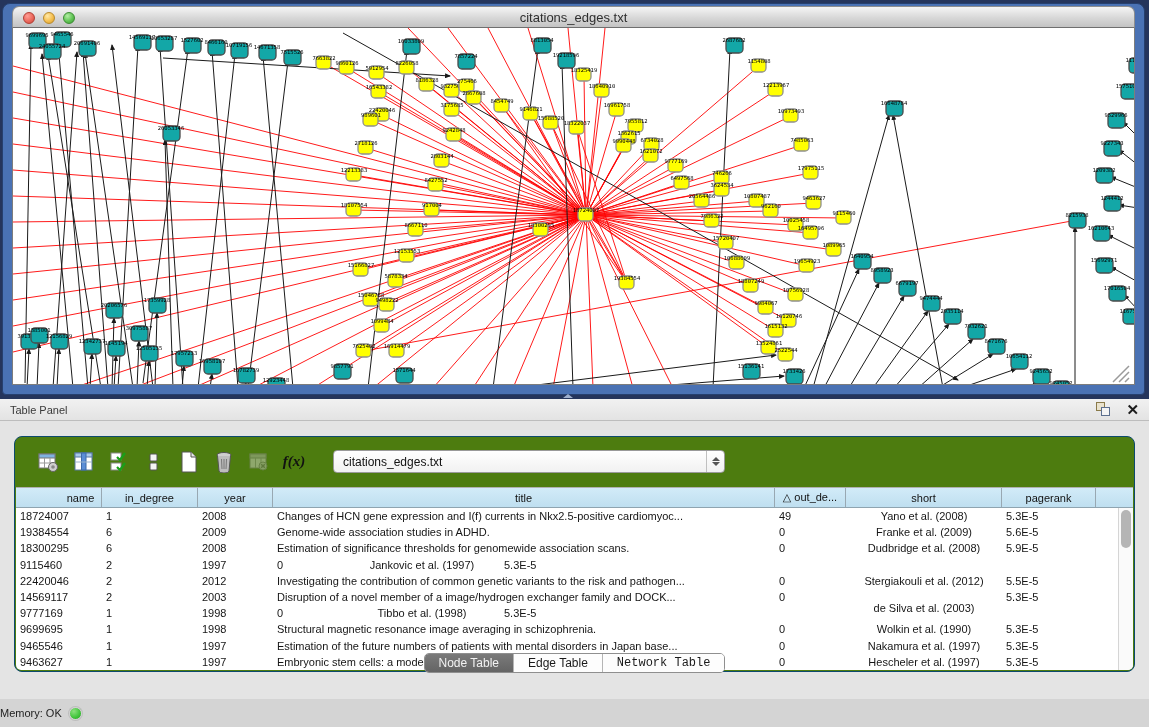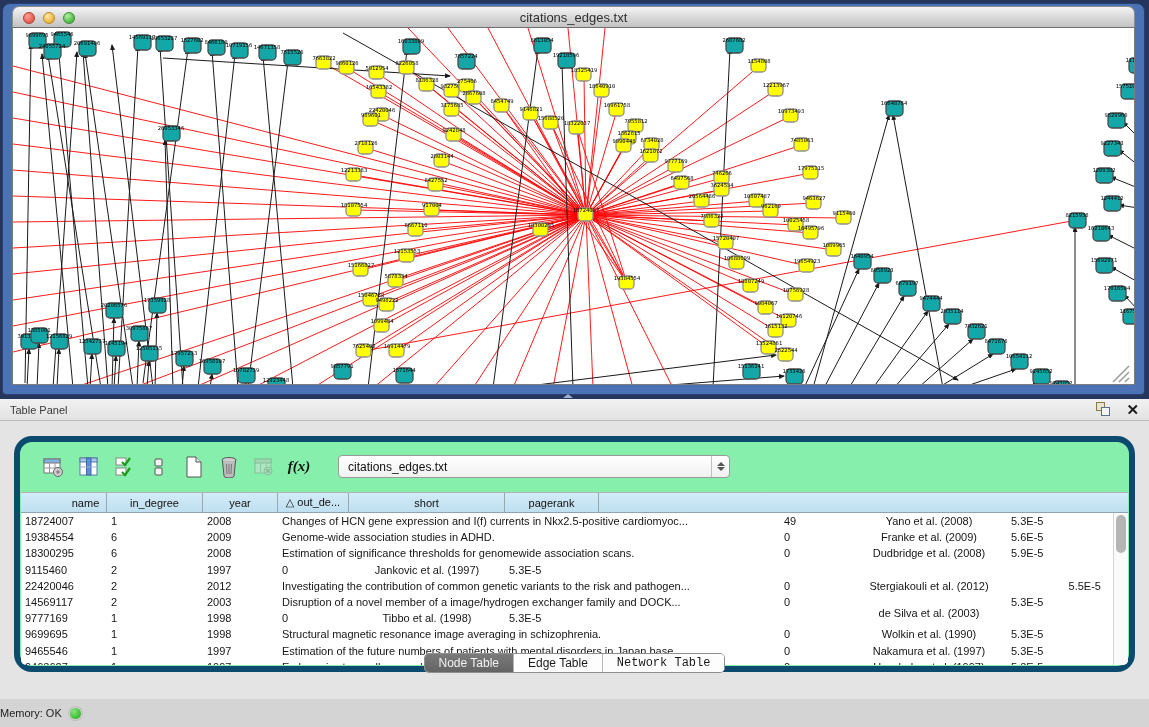--- a/index.html
+++ b/index.html
@@ -30,21 +30,21 @@
   .tp-header { height:22px; background:linear-gradient(#f1f1f1,#e3e3e3); border-bottom:1px solid #bdbdbd;
     display:flex; align-items:center; padding:0 10px; }
   .tp-title { font-size:11px; color:#3a3a3a; }
   .tp-header .spacer { flex:1; }
   .float-btn { width:16px; height:15px; position:relative; margin-right:14px; cursor:default; }
   .float-btn .sq1 { position:absolute; left:0; top:0; width:9px; height:9px; border:1px solid #8a7a4a; background:#e9e2cd; }
   .float-btn .sq2 { position:absolute; left:5px; top:5px; width:9px; height:9px; border:1px solid #5c6f8e; background:#f4f4f4; }
   .close-btn { font-size:15px; font-weight:bold; color:#1c1c1c; line-height:15px; cursor:default; }
 
   .inner-panel { position:absolute; left:14px; top:37px; width:1121px; height:236px;
-    background:#86efac; border:6px solid #0c4a6e; border-radius:18px; }
+    background:#4d7c0f; border:1px solid #0c4a6e; border-radius:8px; }
   .toolbar { height:49px; display:flex; align-items:center; padding-left:22px; }
   .tb-btn { width:24px; height:24px; margin-right:11px; display:flex; align-items:center; justify-content:center; }
   .fx { font-family:"Liberation Serif", serif; font-style:italic; font-weight:bold; font-size:15px; color:#111; }
   .combo { width:392px; height:23px; margin-left:16px; background:linear-gradient(#ffffff,#f1f1f1);
     border:1px solid #9a9a9a; border-radius:4px; display:flex; align-items:center; position:relative; }
   .combo-text { font-size:12px; color:#111; padding-left:9px; flex:1; }
   .combo-stepper { width:18px; height:100%; border-left:1px solid #c0c0c0; display:flex; flex-direction:column;
     align-items:center; justify-content:center; gap:1px; }
   .combo-stepper .up { width:0; height:0; border-left:4px solid transparent; border-right:4px solid transparent; border-bottom:4px solid #555; }
   .combo-stepper .down { width:0; height:0; border-left:4px solid transparent; border-right:4px solid transparent; border-top:4px solid #555; }
@@ -863,20 +863,21 @@
             <span class="down"></span>
           </span>
       </div>
     </div>
 
     <div class="table-wrap">
       <div class="thead" id="thead">
           <div class="th" style="width: 86px; padding-left: 44px;">name</div>
           <div class="th" style="width: 96px;">in_degree</div>
           <div class="th" style="width: 75px;">year</div>
+          <div class="th" style="width: 502px;">title</div>
           <div class="th" style="width: 71px;">△ out_de...</div>
           <div class="th" style="width: 156px; text-align: right;">short</div>
           <div class="th" style="width: 94px;">pagerank</div>
         </div>
       <div id="tbody">
           <div class="trow">
             <div class="td" style="width: 86px;">18724007</div>
             <div class="td" style="width: 96px;">1</div>
             <div class="td" style="width: 75px;">2008</div>
             <div class="td" style="width: 502px;">Changes of HCN gene expression and I(f) currents in Nkx2.5-positive cardiomyoc...</div>
@@ -910,21 +911,21 @@
             <div class="td center" style="width: 156px;">Jankovic et al. (1997)</div>
             <div class="td" style="width: 94px;">5.3E-5</div>
           </div>
           <div class="trow">
             <div class="td" style="width: 86px;">22420046</div>
             <div class="td" style="width: 96px;">2</div>
             <div class="td" style="width: 75px;">2012</div>
             <div class="td" style="width: 502px;">Investigating the contribution of common genetic variants to the risk and pathogen...</div>
             <div class="td" style="width: 71px;">0</div>
             <div class="td center" style="width: 156px;">Stergiakouli et al. (2012)</div>
-            <div class="td" style="width: 94px; text-align: right;">5.5E-5</div>
+            <div class="td" style="width: 94px;">5.5E-5</div>
           </div>
           <div class="trow">
             <div class="td" style="width: 86px;">14569117</div>
             <div class="td" style="width: 96px;">2</div>
             <div class="td" style="width: 75px;">2003</div>
             <div class="td" style="width: 502px;">Disruption of a novel member of a image/hydrogen exchanger family and DOCK...</div>
             <div class="td" style="width: 71px;">0</div>
             <div class="td center" style="width: 156px; margin-top: 22px;">de Silva et al. (2003)</div>
             <div class="td" style="width: 94px;">5.3E-5</div>
           </div>

